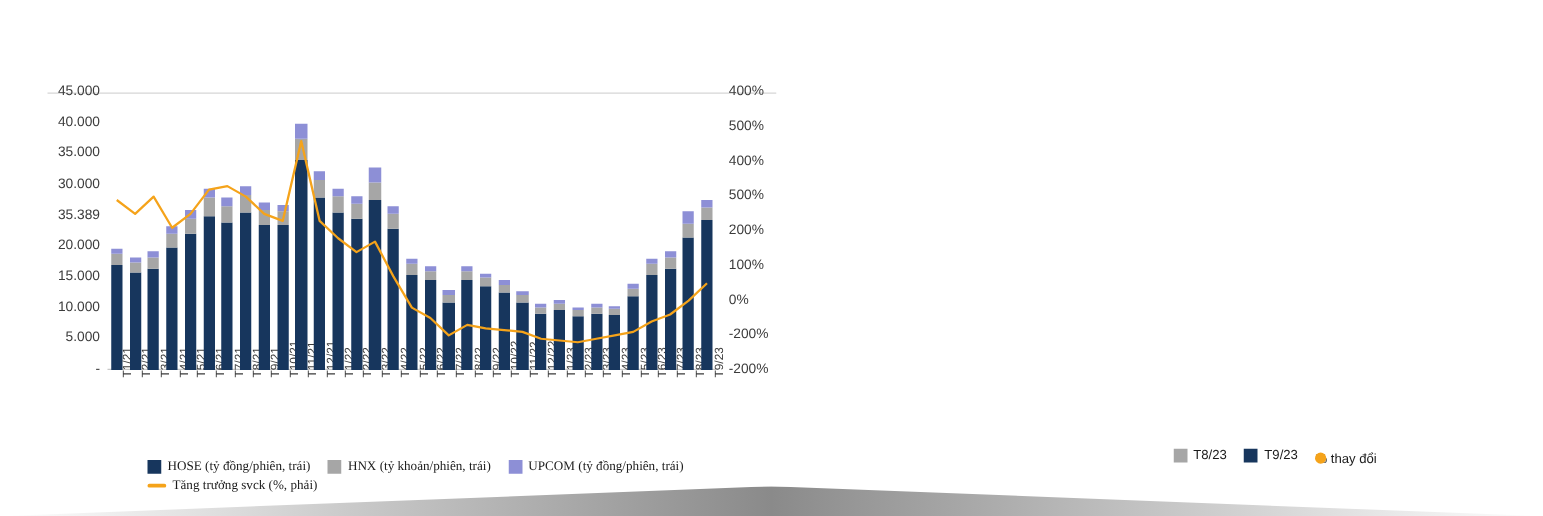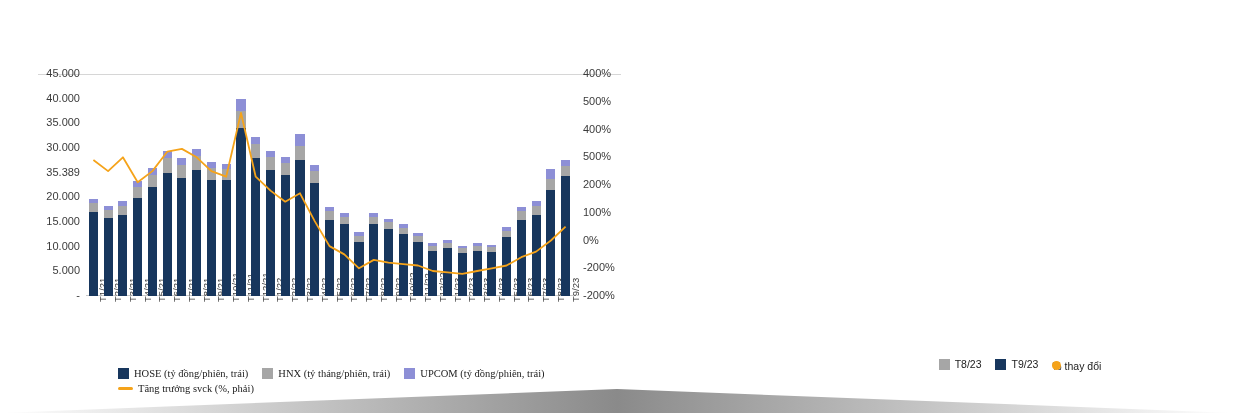--- a/index.html
+++ b/index.html
@@ -205,21 +205,21 @@
       <div class="xlab" style="left: 483.621px; top: 228px;">T9/23</div>
       <svg width="487" height="222" style="position: absolute; left: 0px; top: 0px; overflow: visible;">
         <path d="M7.4 86.0 L22.1 97.1 L36.9 83.3 L51.7 108.2 L66.4 97.1 L81.2 77.7 L95.9 74.9 L110.7 83.3 L125.4 97.1 L140.2 102.7 L155.0 38.9 L169.7 102.7 L184.5 116.6 L199.2 127.7 L214.0 119.3 L228.7 147.1 L243.5 172.1 L258.3 180.4 L273.0 194.3 L287.8 185.9 L302.5 188.7 L317.3 190.1 L332.0 191.5 L346.8 197.0 L361.6 198.4 L376.3 199.8 L391.1 197.0 L405.8 194.3 L420.6 191.5 L435.3 183.2 L450.1 177.6 L464.9 166.5 L479.6 152.6 " fill="none" stroke="#f5a31a" stroke-width="1.8" stroke-linejoin="round"></path>
       </svg>
     </div>
   <div class="legend" id="left-legend" style="left:118px;top:368px;width:470px;font-family:Liberation Serif, serif;"><span class="legend-item">
         <span class="swatch" style="background: rgb(23, 54, 93);"></span>
         <span>HOSE (tỷ đồng/phiên, trái)</span>
       </span><span class="legend-item">
         <span class="swatch" style="background: rgb(166, 166, 166);"></span>
-        <span>HNX (tỷ tháng/phiên, trái)</span>
+        <span>HNX (tỷ khoản/phiên, trái)</span>
       </span><span class="legend-item">
         <span class="swatch" style="background: rgb(141, 143, 214);"></span>
         <span>UPCOM (tỷ đồng/phiên, trái)</span>
       </span><span class="legend-item">
         <span class="swatch line" style="background: rgb(245, 163, 26);"></span>
         <span>Tăng trưởng svck (%, phải)</span>
       </span></div>
 </div>
 
 <div class="panel" id="panel-right">

